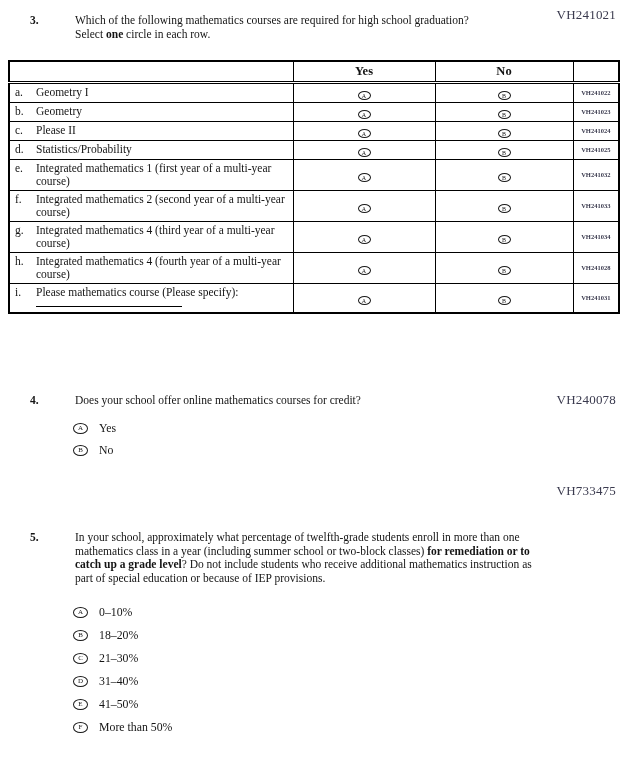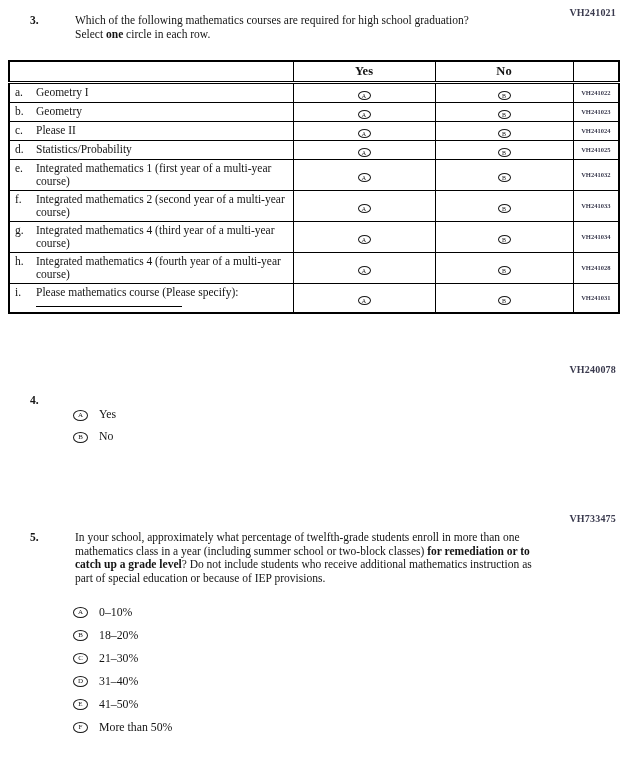--- a/index.html
+++ b/index.html
@@ -3,26 +3,26 @@
 <meta charset="utf-8">
 <style>
   * { margin:0; padding:0; box-sizing:border-box; }
   body { background:#e8e8e8; }
   .page {
     position:relative; width:626px; height:759px; background:#ffffff;
     font-family:"Liberation Serif","DejaVu Serif",serif; color:#141414;
     margin:0 auto; overflow:hidden;
   }
   .acc-code {
-    position:absolute; right:10px; font-size:10px; letter-spacing:.2px;
-    color:#3a3a4e; font-weight:bold;
+    position:absolute; right:10px; font-size:13px; letter-spacing:.2px;
+    color:#3a3a4e; font-weight:normal;
   }
   .q3-code { top:7px; }
-  .q4-code { top:364px; }
-  .q5-code { top:513px; }
+  .q4-code { top:392px; }
+  .q5-code { top:483px; }
   .question { position:absolute; display:flex; font-size:11.5px; line-height:13.5px; }
   .q3 { left:30px; top:14px; width:452px; }
   .q4 { left:30px; top:394px; width:520px; }
   .q5 { left:30px; top:531px; width:508px; }
   .qnum { font-weight:bold; flex:0 0 17px; }
   .qtext { flex:1;margin-left:28px; }
   .qtext b { font-weight:bold; }
 
   table.course-table {
     position:absolute; left:8px; top:60px; width:610px;
@@ -229,20 +229,21 @@
             </span></td>
       <td class="codecell">VH241031</td>
     </tr>
   </tbody>
     </table>
 
   <div class="acc-code q4-code">VH240078</div>
   <div class="question q4">
     <span class="qnum">4.</span>
     <div class="qtext">
+      <span>Does your school offer online mathematics courses for credit?</span>
       <div class="opts">
         <div class="optrow">
           <span class="oval md">
               <span class="oltr">A</span>
             </span>
           <span class="olabel">Yes</span>
         </div>
         <div class="optrow">
           <span class="oval md">
               <span class="oltr">B</span>

